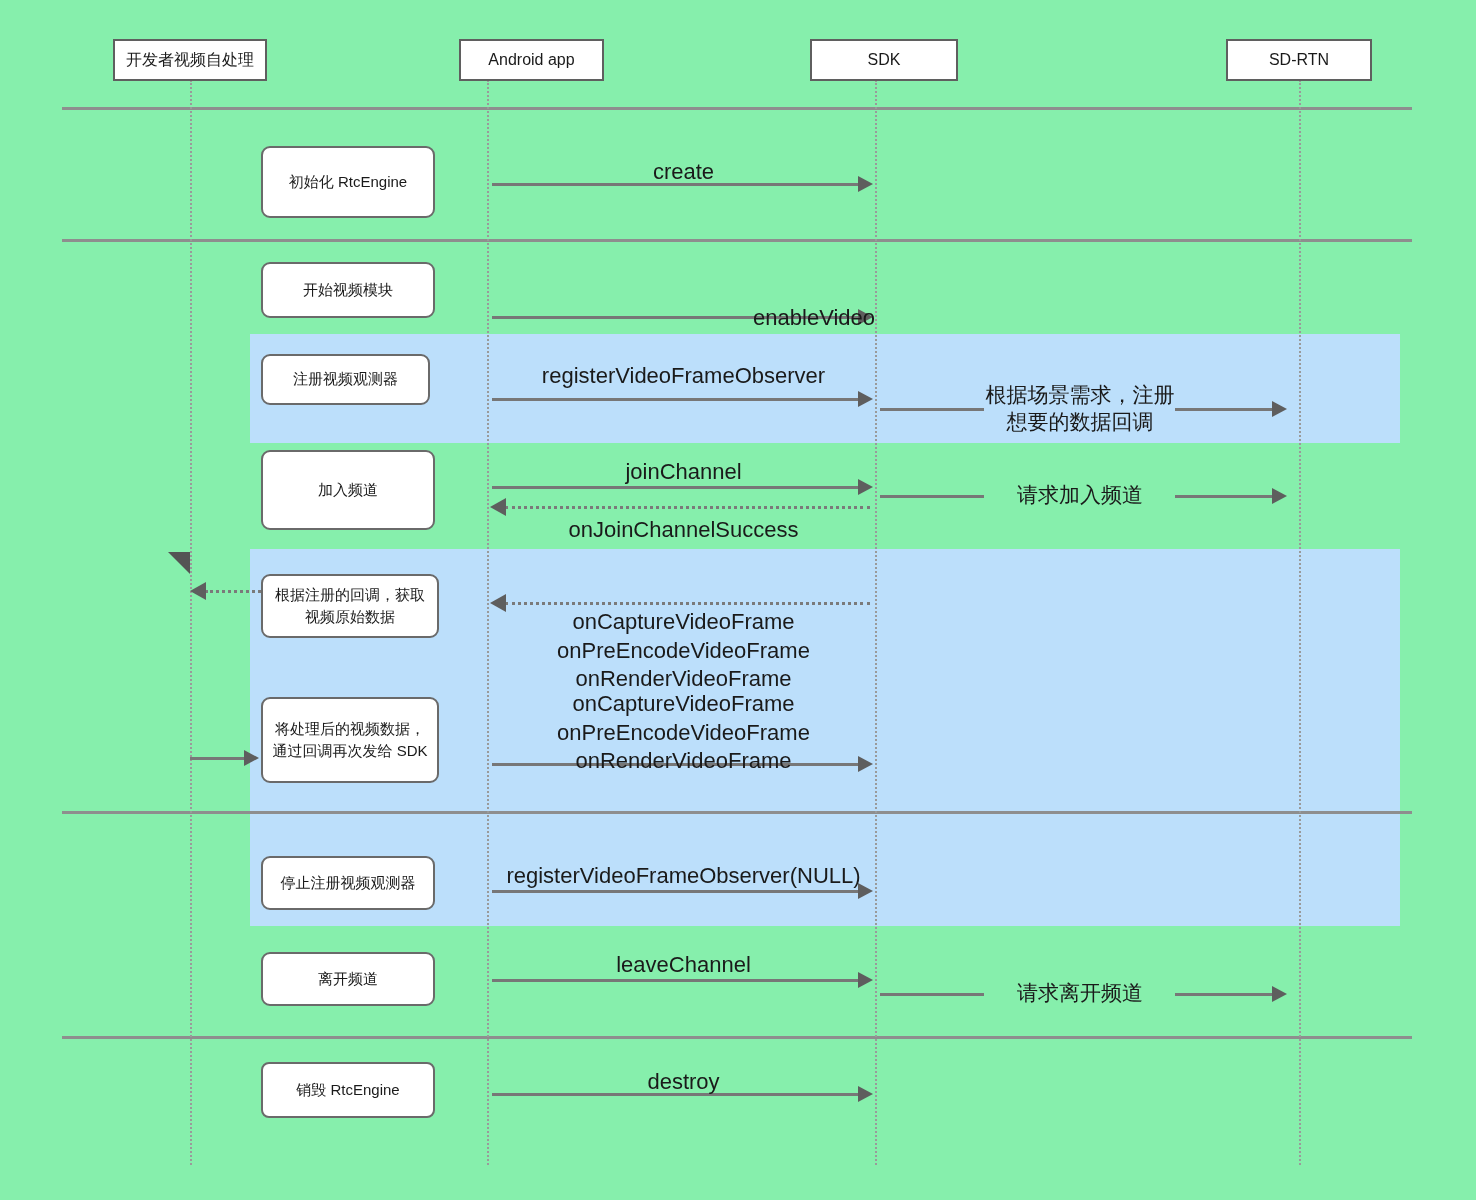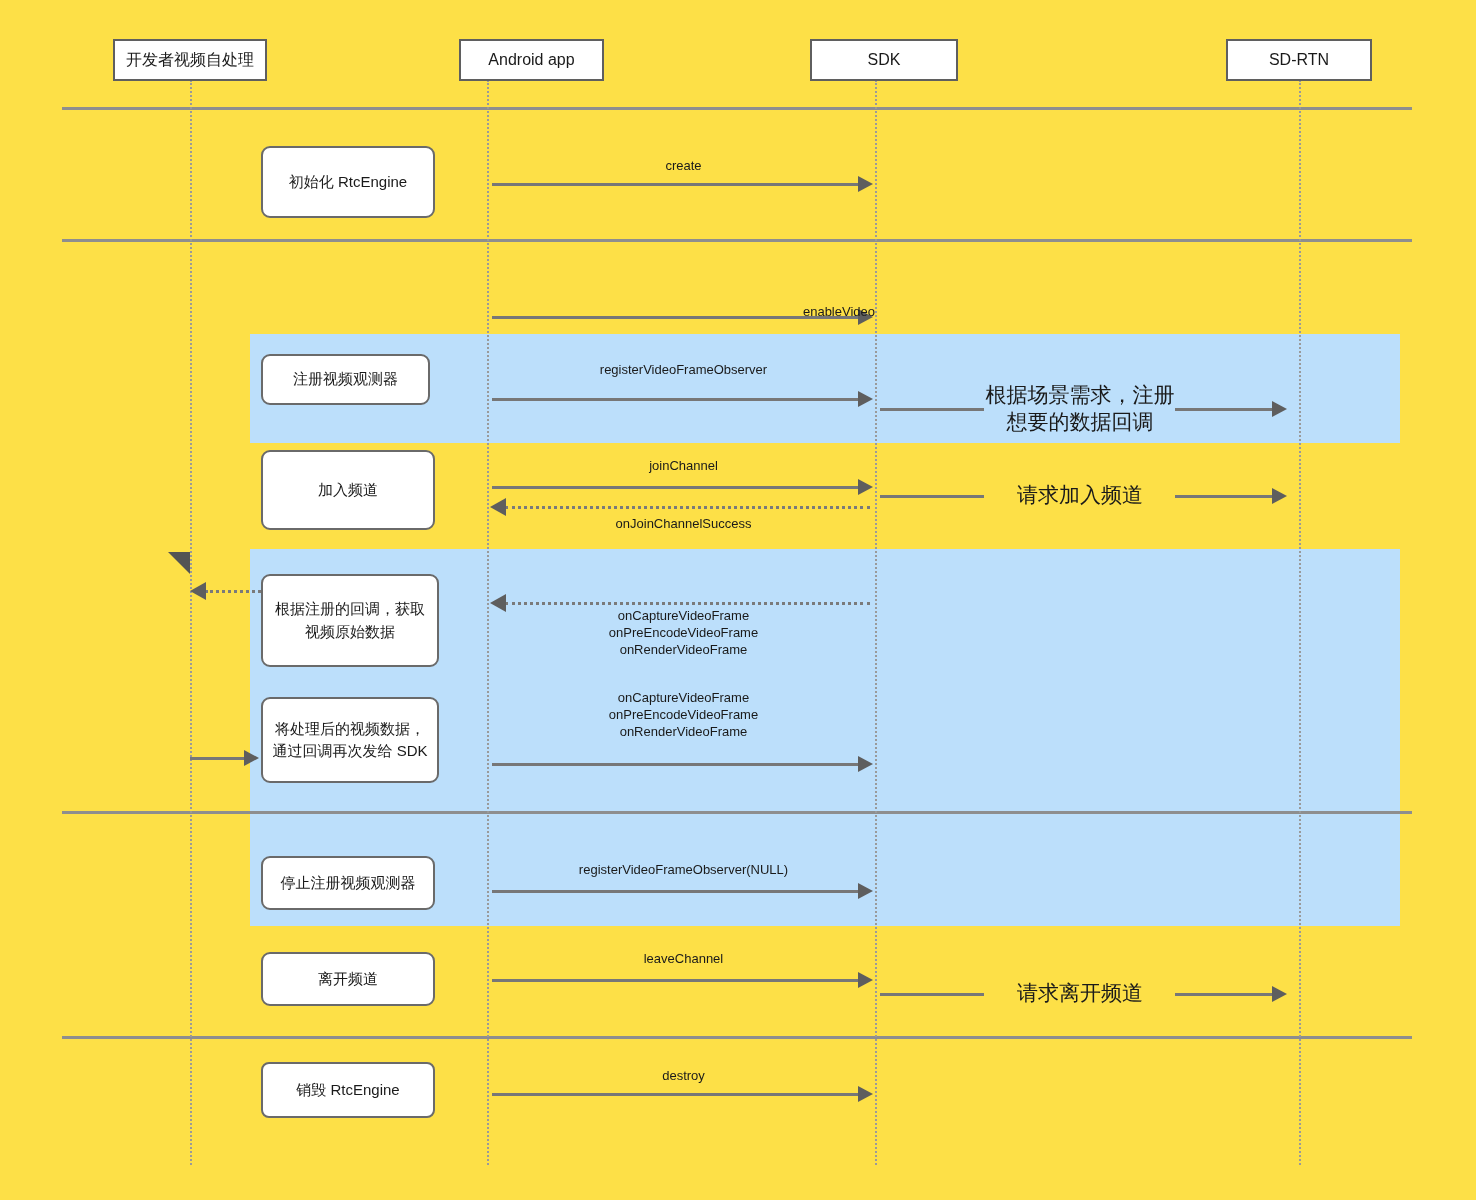--- a/index.html
+++ b/index.html
@@ -1,17 +1,17 @@
 <!DOCTYPE html>
 <html><head>
 <meta charset="utf-8">
 <style>
   html,body{margin:0;padding:0;background:#ffffff;}
   body{font-family:"Liberation Sans","DejaVu Sans",sans-serif;}
-  #canvas{position:relative;width:1476px;height:1200px;background:#fde047;overflow:hidden;}
+  #canvas{position:relative;width:1476px;height:1200px;background:#86efac;overflow:hidden;}
 
   
   .lifeline{position:absolute;width:0;border-left:2px dotted #9a9a9a;}
   .actor-box{position:absolute;box-sizing:border-box;background:#ffffff;
              border:2px solid #5f5f5f;display:flex;align-items:center;
              justify-content:center;font-size:16px;color:#1a1a1a;}
 
   
   .separator{position:absolute;height:0;border-top:3px solid #8e8e8e;}
 
@@ -33,21 +33,21 @@
 
   
   .msg-line{position:absolute;height:0;border-top:3px solid #777777;}
   .msg-dotted{position:absolute;height:0;border-top:3px dotted #7a7a7a;}
   .arrow-r{position:absolute;width:0;height:0;border-top:8px solid transparent;
            border-bottom:8px solid transparent;border-left:15px solid #5e5e5e;}
   .arrow-l-open{position:absolute;width:0;height:0;border-top:9px solid transparent;
            border-bottom:9px solid transparent;border-right:16px solid #5e5e5e;}
 
   
-  .msg-label{position:absolute;font-size:13px;color:#1a1a1a;
+  .msg-label{position:absolute;font-size:22px;color:#1a1a1a;
              text-align:center;white-space:pre;line-height:1.25;}
   .msg-label.cjk{font-size:21px;}
   .msg-label.multi{white-space:pre-line;line-height:1.3;}
 </style>
 </head>
 <body>
 
 <div id="canvas">
 
   <div class="band" style="left:250px;top:334px;width:1150px;height:109px;"></div>
@@ -75,30 +75,33 @@
   <div class="actor-box" style="left:1226px;top:39px;width:146px;height:42px;">
     <span>SD-RTN</span>
   </div>
 
   <div class="note-fold" style="left:168px;top:552px;"></div>
 
   <div class="act-box" style="left:261px;top:146px;width:174px;height:72px;">
     <span>初始化 RtcEngine</span>
   </div>
 
+  <div class="act-box" style="left:261px;top:262px;width:174px;height:56px;">
+    <span>开始视频模块</span>
+  </div>
 
   <div class="act-box" style="left:261px;top:354px;width:169px;height:51px;">
     <span>注册视频观测器</span>
   </div>
 
   <div class="act-box" style="left:261px;top:450px;width:174px;height:80px;">
     <span>加入频道</span>
   </div>
 
-  <div class="act-box" style="left:261px;top:574px;width:178px;height:93px;">
+  <div class="act-box" style="left:261px;top:574px;width:178px;height:64px;">
     <span>根据注册的回调，获取视频原始数据</span>
   </div>
 
   <div class="act-box" style="left:261px;top:697px;width:178px;height:86px;">
     <span>将处理后的视频数据，通过回调再次发给 SDK</span>
   </div>
 
   <div class="act-box" style="left:261px;top:856px;width:174px;height:54px;">
     <span>停止注册视频观测器</span>
   </div>

